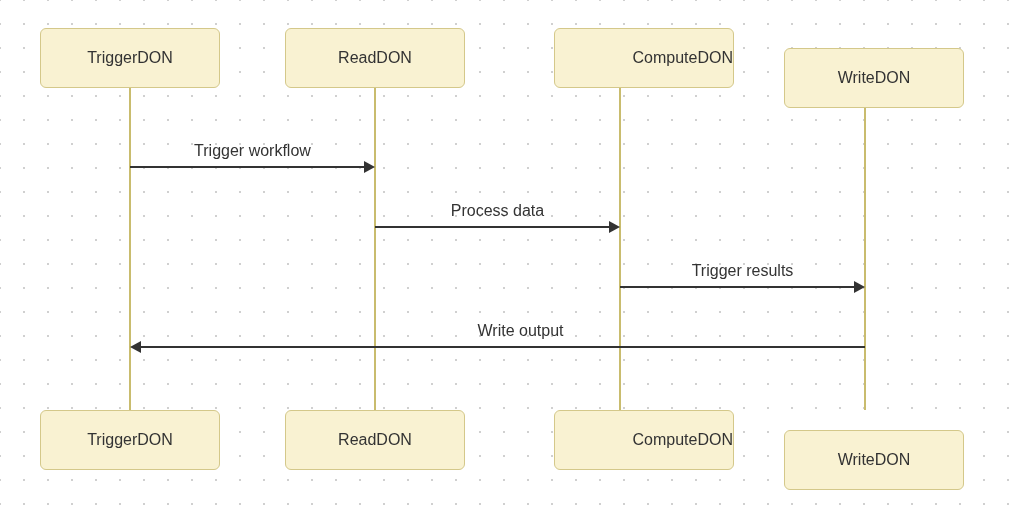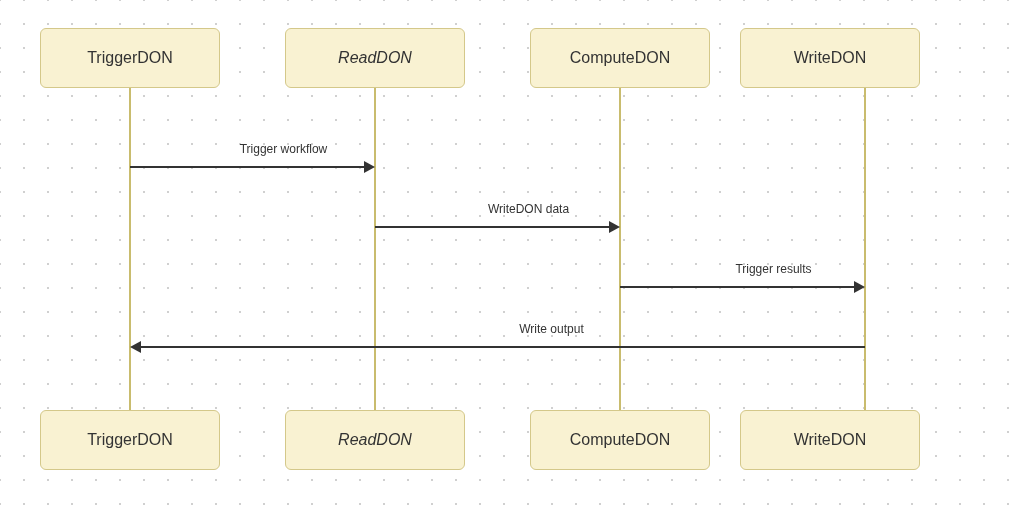--- a/index.html
+++ b/index.html
@@ -29,25 +29,24 @@
     }
     .lifeline {
       position: absolute;
       width: 1.5px;
       background: #c9bc6e;
       top: 88px;
       height: 322px;
     }
     .msg-label {
       position: absolute;
-      font-size: 12px;
+      font-size: 16px;
       color: #333;
       text-align: center;
       white-space: nowrap;
-      margin-left: 31px;
     }
     .arrow-line {
       position: absolute;
       height: 1.5px;
       background: #333;
     }
     .arrow-head-right {
       position: absolute;
       width: 0; height: 0;
       border-top: 6px solid transparent;
@@ -56,23 +55,23 @@
     }
     .arrow-head-left {
       position: absolute;
       width: 0; height: 0;
       border-top: 6px solid transparent;
       border-bottom: 6px solid transparent;
       border-right: 11px solid #333;
     }
     
     .col1 { left: 40px; }
-    .col2 { left: 285px; font-style: italic; }
-    .col3 { left: 530px; }
-    .col4 { left: 740px; }
+    .col2 { left: 285px; }
+    .col3 { left: 554px; justify-content: flex-end; }
+    .col4 { left: 784px; margin-top: 20px; }
     .top-row { top: 28px; }
     .bot-row { top: 410px; }
     .life1 { left: 129px; }
     .life2 { left: 374px; }
     .life3 { left: 619px; }
     .life4 { left: 864px; }
   </style>
 </head>
 <body>
 
@@ -104,21 +103,21 @@
   <span>ComputeDON</span>
 </div>
 <div class="participant-box col4 bot-row">
   <span>WriteDON</span>
 </div>
 
 <div class="msg-label" style="left:130px; width:245px; top:142px;">Trigger workflow</div>
 <div class="arrow-line" style="left:130px; width:234px; top:166px;"></div>
 <div class="arrow-head-right" style="left:364px; top:160.5px;"></div>
 
-<div class="msg-label" style="left:375px; width:245px; top:202px;">WriteDON data</div>
+<div class="msg-label" style="left:375px; width:245px; top:202px;">Process data</div>
 <div class="arrow-line" style="left:375px; width:234px; top:226px;"></div>
 <div class="arrow-head-right" style="left:609px; top:220.5px;"></div>
 
 <div class="msg-label" style="left:620px; width:245px; top:262px;">Trigger results</div>
 <div class="arrow-line" style="left:620px; width:234px; top:286px;"></div>
 <div class="arrow-head-right" style="left:854px; top:280.5px;"></div>
 
 <div class="msg-label" style="left:130px; width:781px; top:322px;">Write output</div>
 <div class="arrow-line" style="left:141px; width:724px; top:346px;"></div>
 <div class="arrow-head-left" style="left:130px; top:340.5px;"></div>

